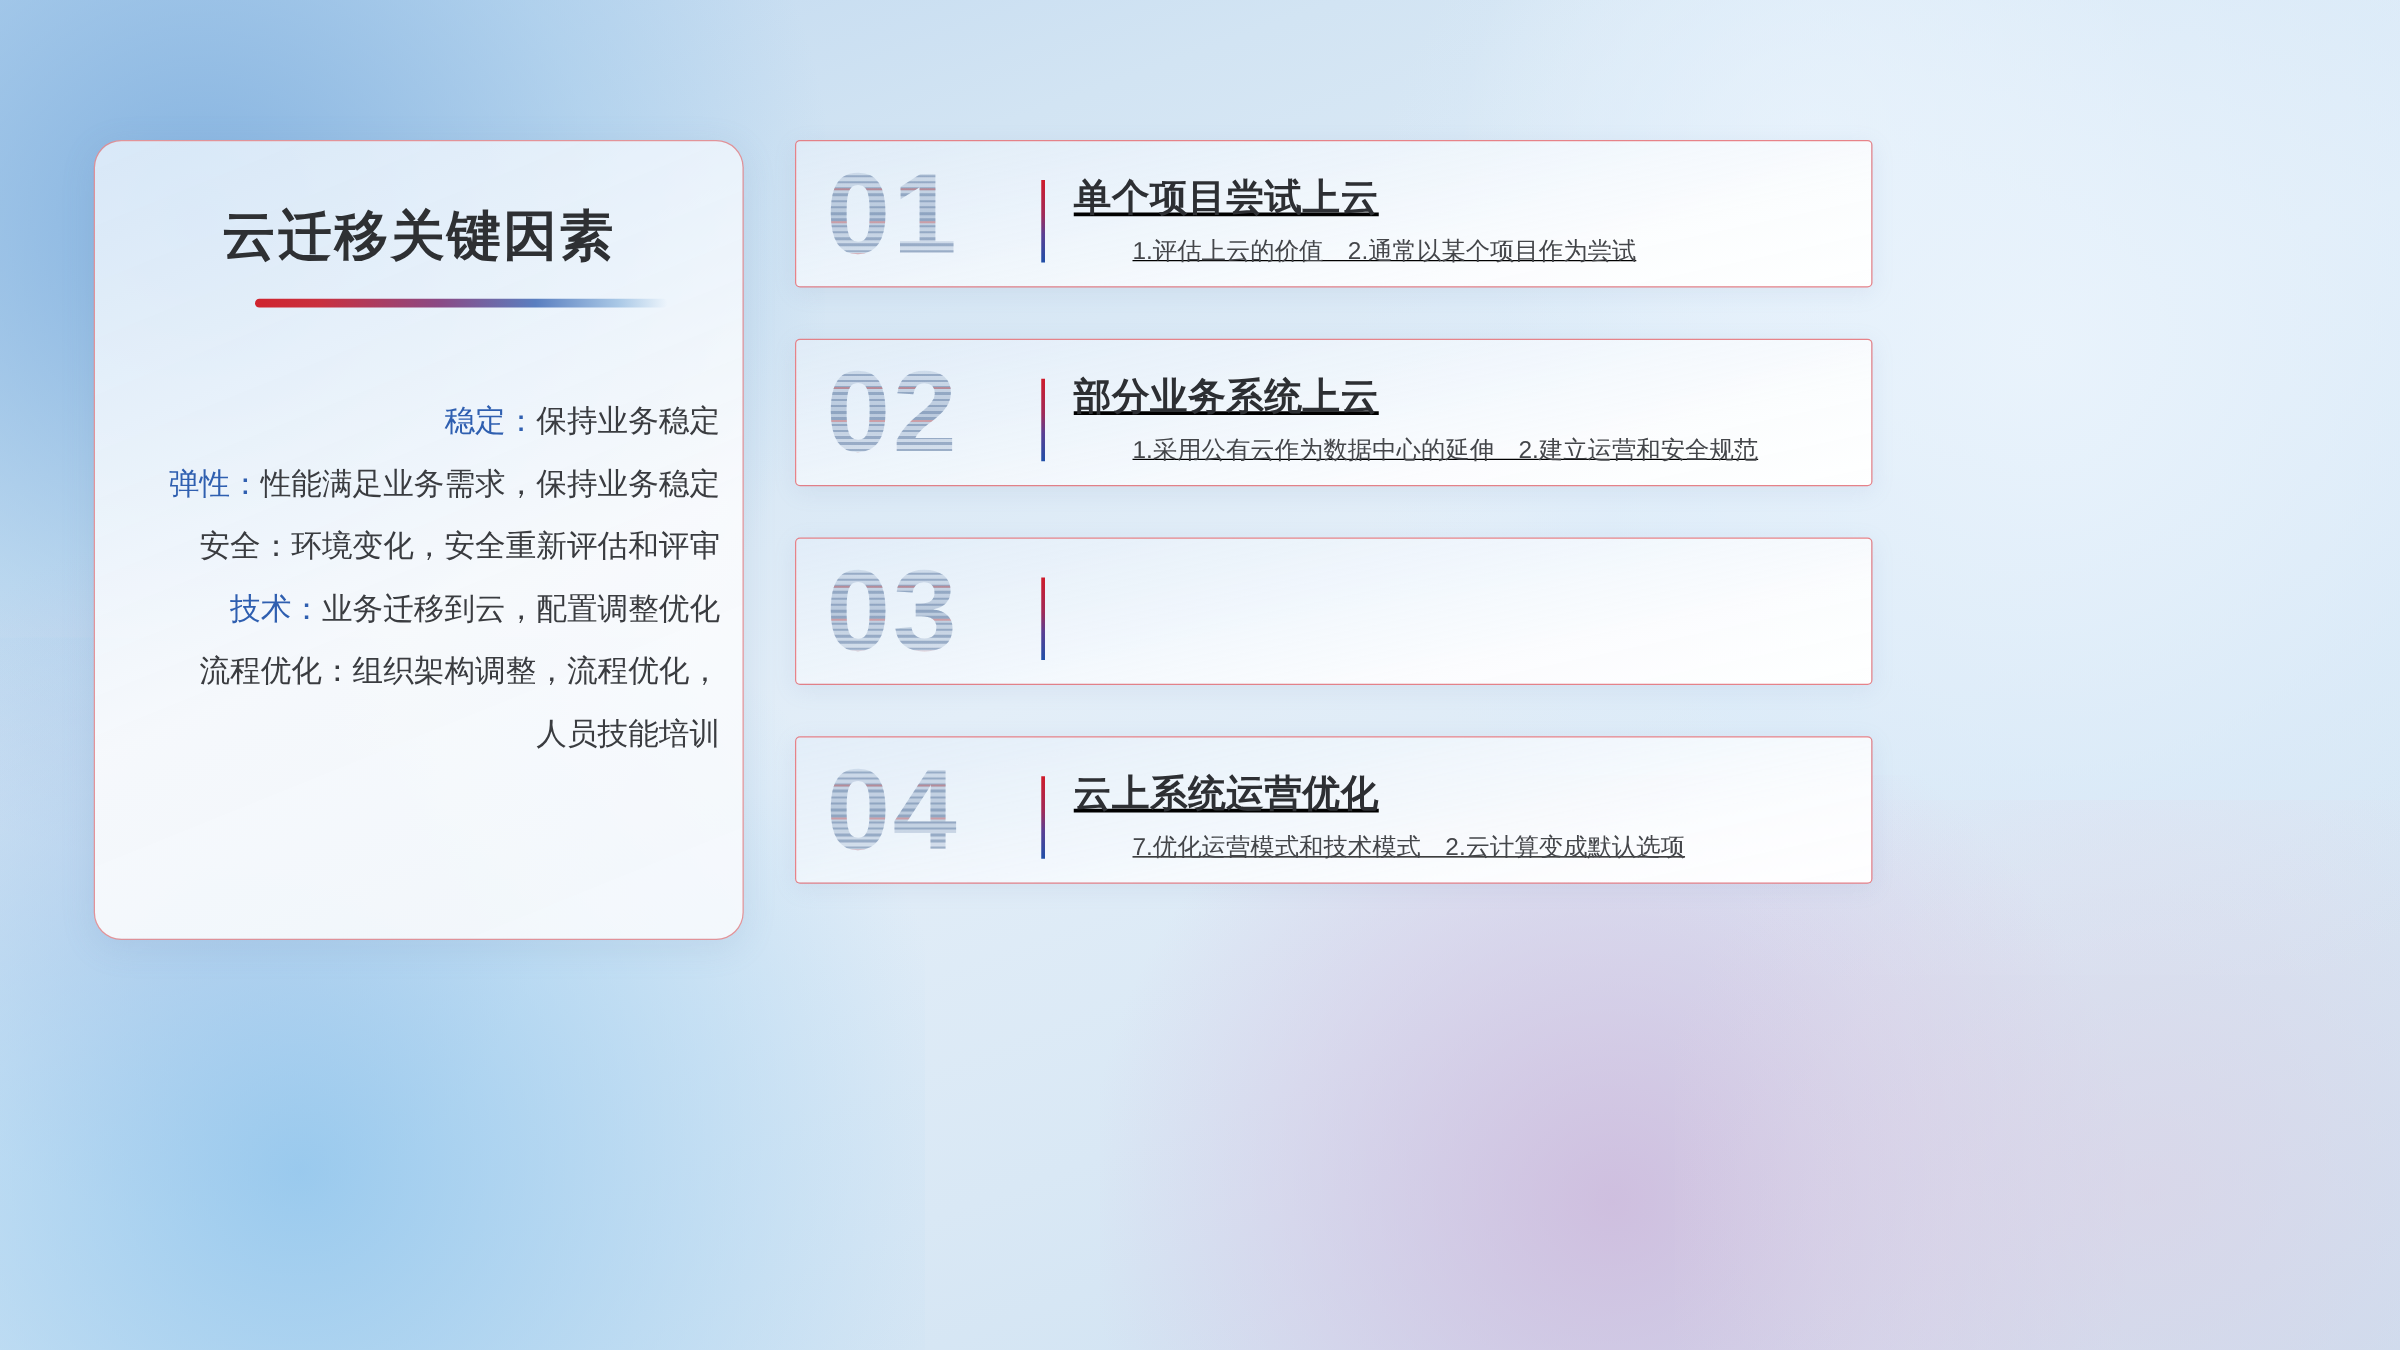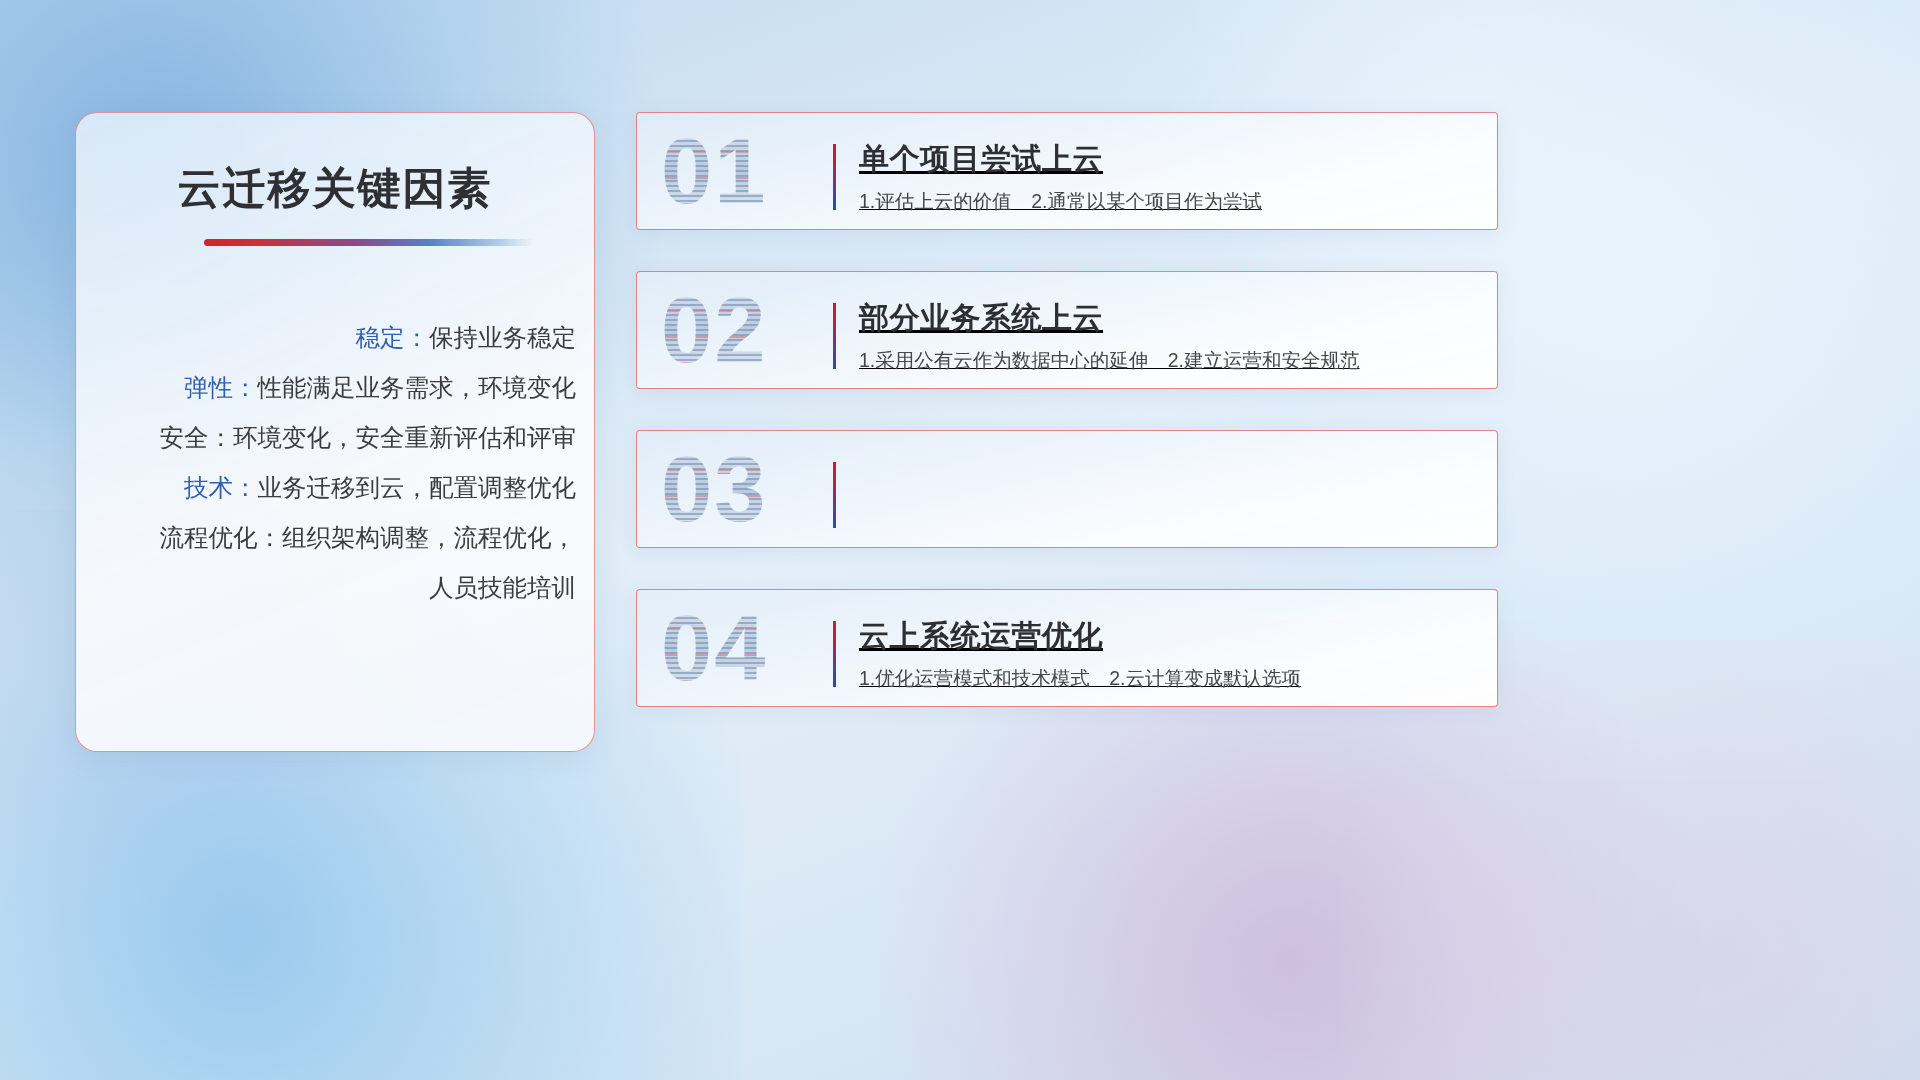--- a/index.html
+++ b/index.html
@@ -126,21 +126,21 @@
     position:absolute; left:196px; top:31px; width:3px; height:66px;
     background:linear-gradient(180deg,#cf1b2b 0%, #a02a58 42%, #5a3f93 66%, #1f4fa8 100%);
   }
   .card-text { position:absolute; left:222px; top:26px; right:20px;text-decoration:underline; }
   .card-title {
     font-size:30px; font-weight:bold; color:#2d2f33; line-height:40px;
     letter-spacing:.5px;
   }
   .card-sub {
     margin-top:9px;
-    font-size:19.5px; color:#44464a; line-height:26px; white-space:nowrap;
+    font-size:19.5px; color:#44464a; line-height:26px; white-space:nowrap;margin-left:47px;
   }
 </style>
 </head>
 <body>
 
 <div id="bg">
   <div class="bg-base"></div>
   <div class="bg-b1"></div>
   <div class="bg-b7"></div>
   <div class="bg-b2"></div>
@@ -150,21 +150,21 @@
   <div class="bg-b5"></div>
 </div>
 
 <div id="stage">
 
   <section id="left-panel">
     <h1 id="panel-title">云迁移关键因素</h1>
     <div id="panel-underline"></div>
     <div id="panel-list">
         <div class="panel-row"><span class="row-label">稳定：</span><span class="row-text">保持业务稳定</span></div>
-        <div class="panel-row"><span class="row-label">弹性：</span><span class="row-text">性能满足业务需求，环境变化</span></div>
+        <div class="panel-row"><span class="row-label">弹性：</span><span class="row-text">性能满足业务需求，保持业务稳定</span></div>
         <div class="panel-row"><span class="row-label plain">安全：</span><span class="row-text">环境变化，安全重新评估和评审</span></div>
         <div class="panel-row"><span class="row-label">技术：</span><span class="row-text">业务迁移到云，配置调整优化</span></div>
         <div class="panel-row"><span class="row-label plain">流程优化：</span><span class="row-text">组织架构调整，流程优化，</span></div>
         <div class="panel-row"><span class="row-label plain"></span><span class="row-text">人员技能培训</span></div>
       </div>
   </section>
 
   <section id="cards">
       <article class="card">
         <div class="card-number">01</div>
@@ -188,18 +188,18 @@
         <div class="card-number">03</div>
         <div class="card-number-tint">03</div>
         <div class="card-bar"></div>
       </article>
       <article class="card">
         <div class="card-number">04</div>
         <div class="card-number-tint">04</div>
         <div class="card-bar"></div>
         <div class="card-text">
           <div class="card-title">云上系统运营优化</div>
-          <div class="card-sub">1.优化运营模式和技术模式　2.云计算变成默认选项</div>
+          <div class="card-sub">7.优化运营模式和技术模式　2.云计算变成默认选项</div>
         </div>
       </article>
     </section>
 
 </div>
 
 </body></html>

